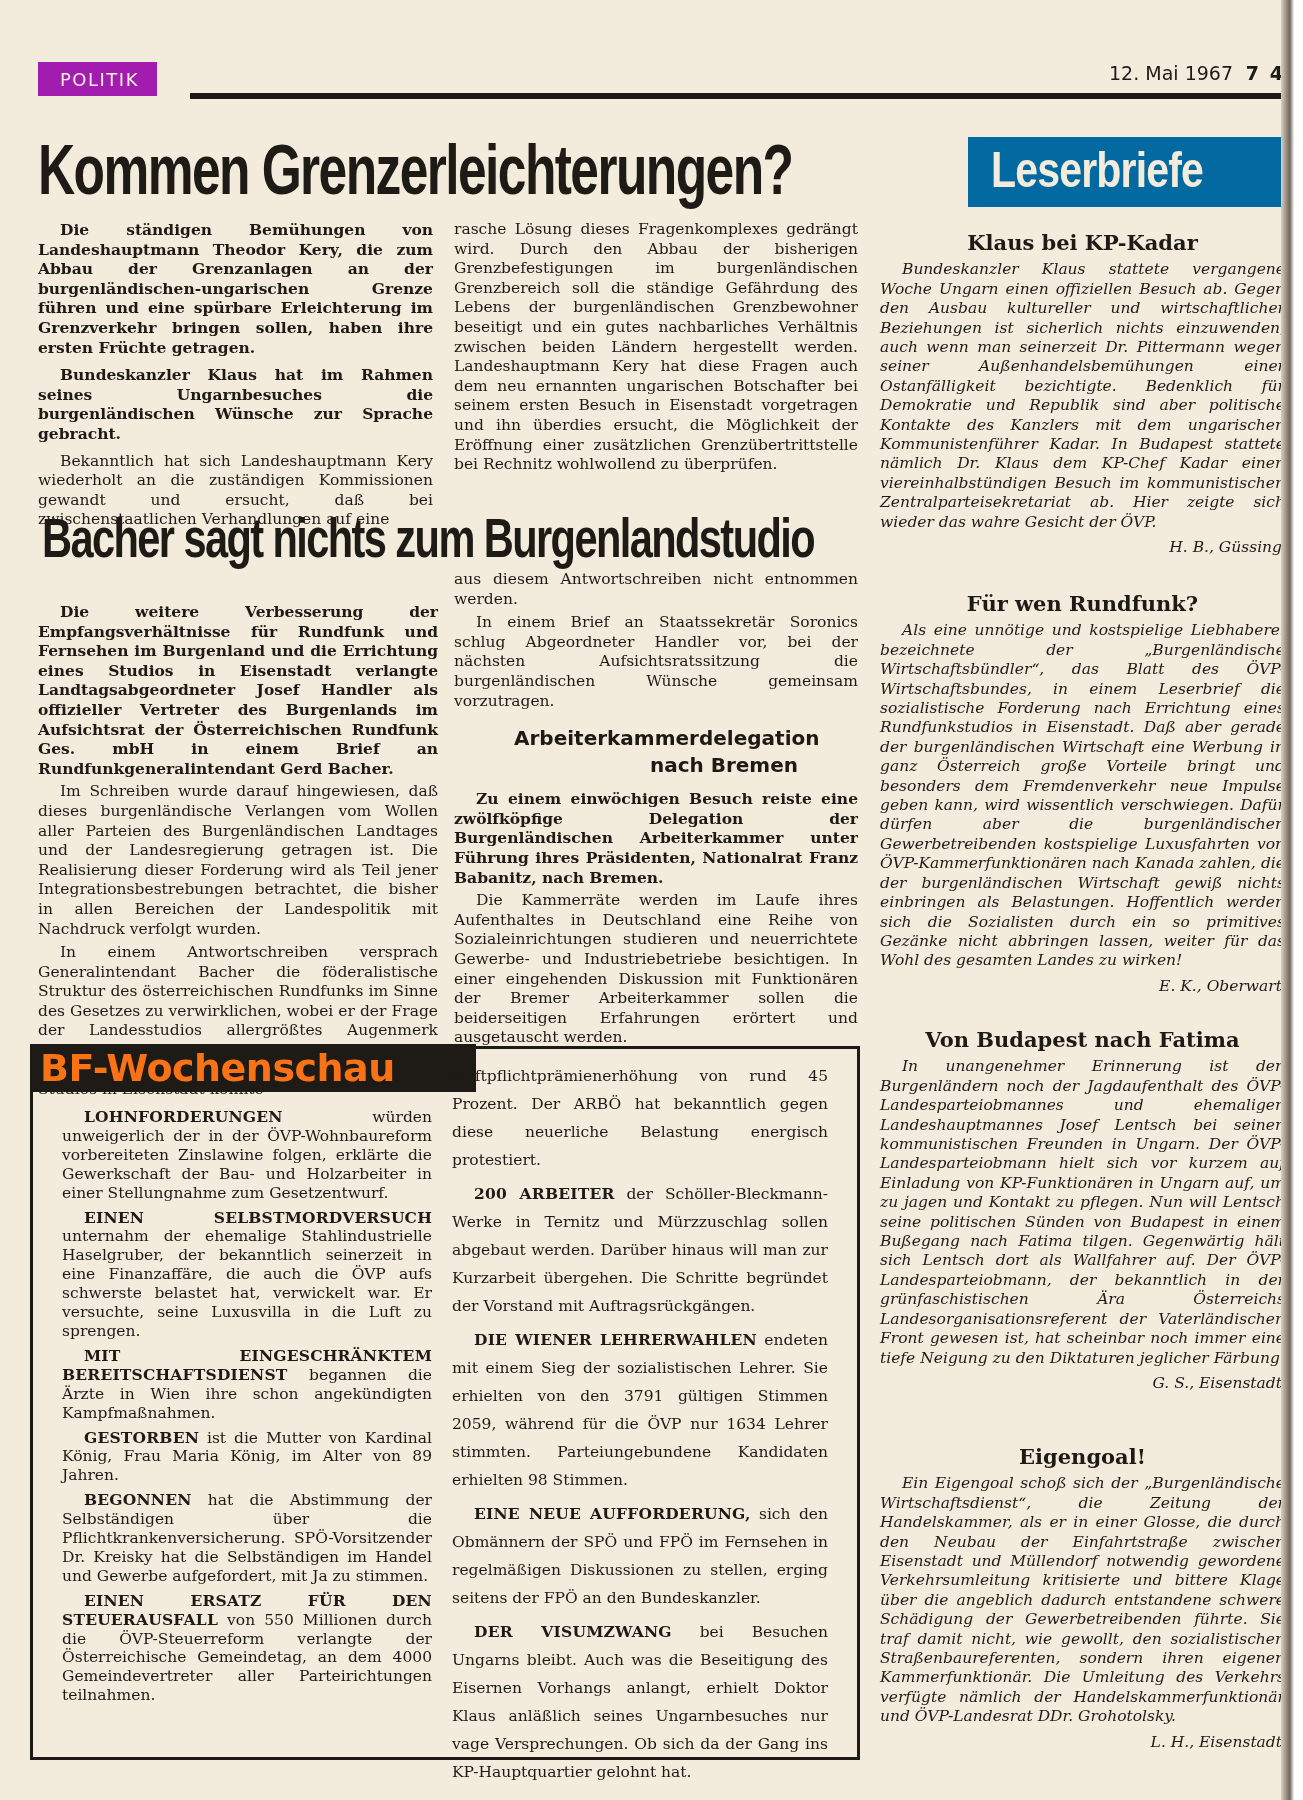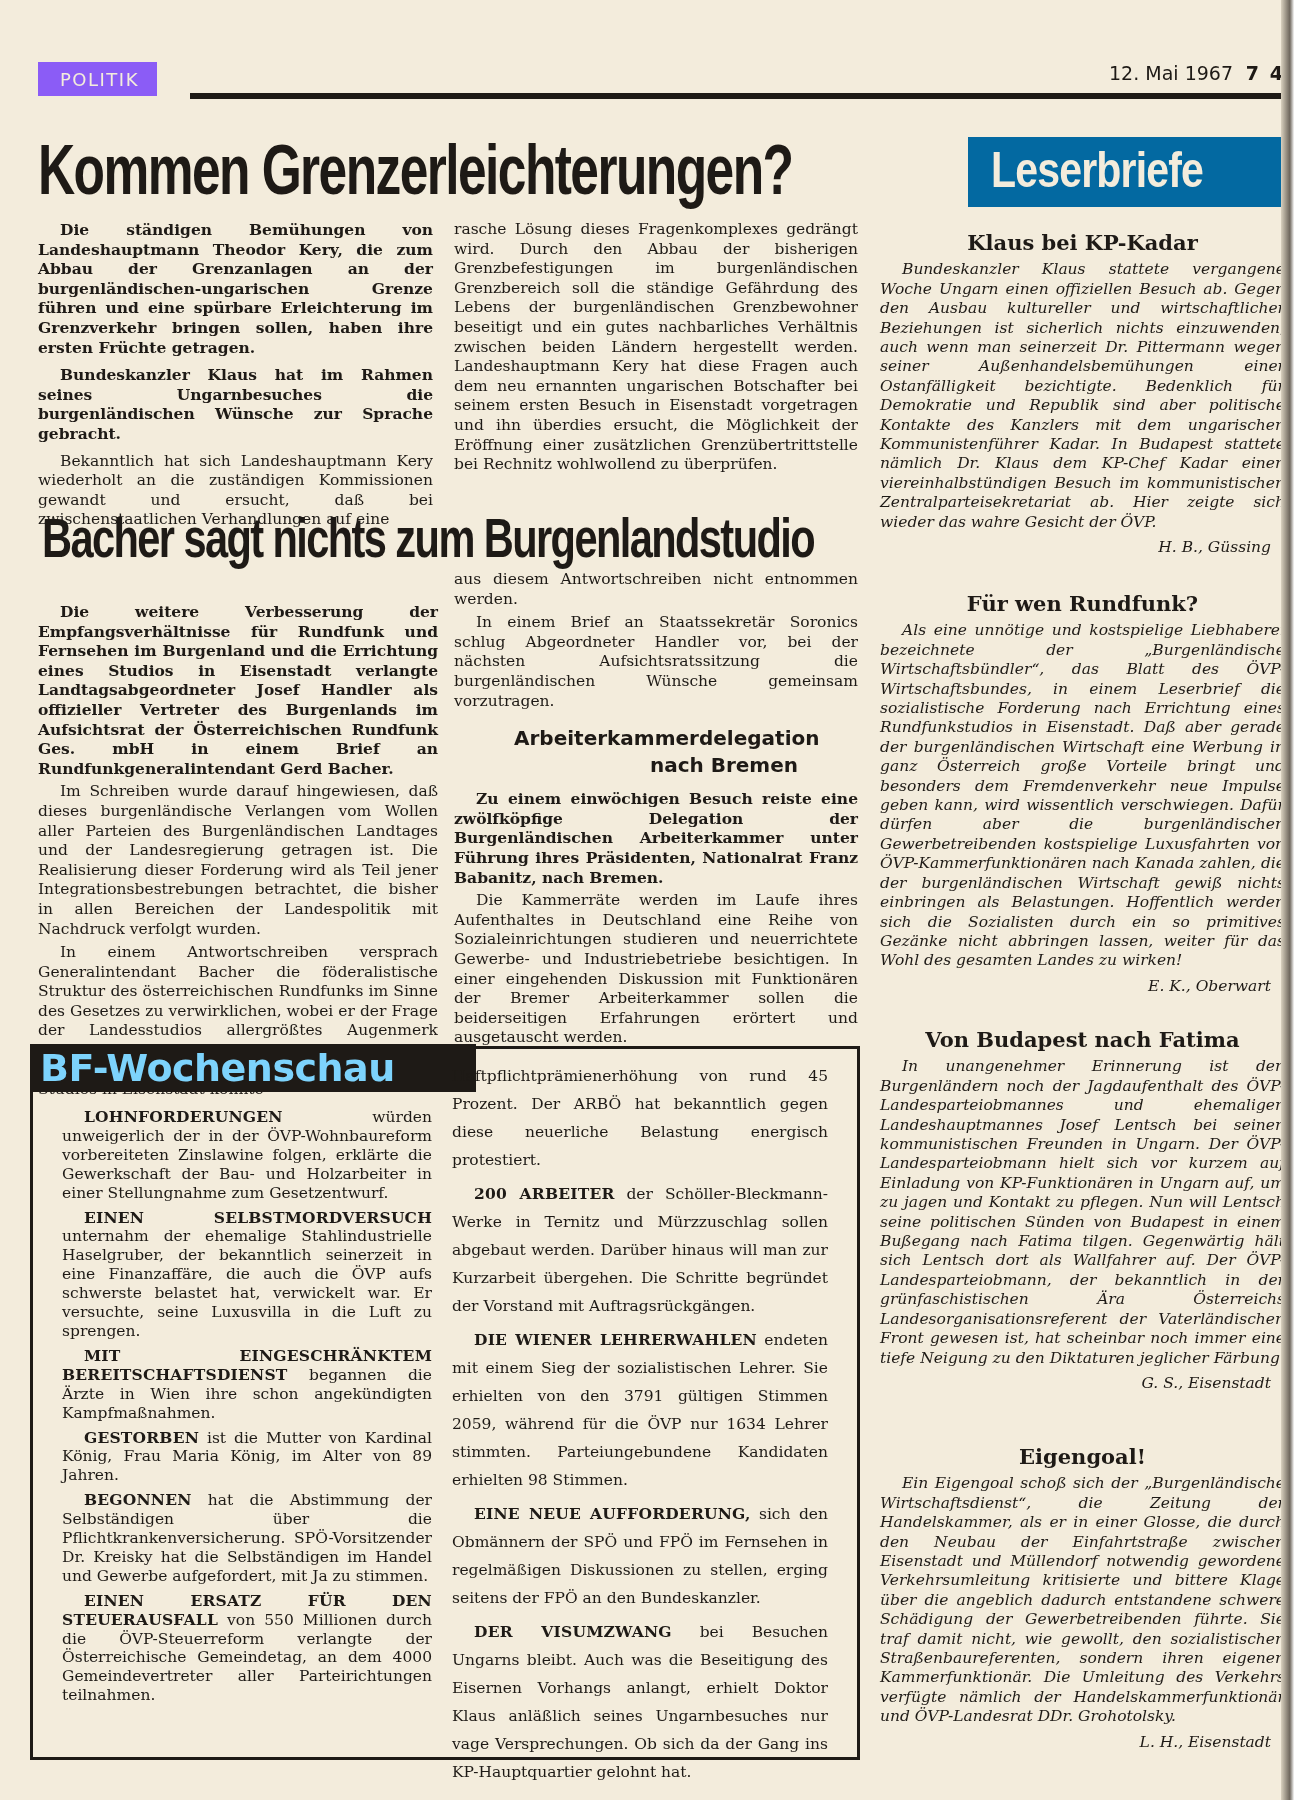--- a/index.html
+++ b/index.html
@@ -8,21 +8,21 @@
     background: #f3ecdc;
     color: #1e1a16;
     font-family: "DejaVu Serif", serif;
     position: relative;
     overflow: hidden;
   }
   .page { position: absolute; left: 0; top: 0; width: 1303px; height: 1800px; }
   .edge { position: absolute; right: 0; top: 0; width: 22px; height: 1800px;
           background: linear-gradient(to right, #d9d1bf, #6d665c 40%, #ffffff 60%, #ffffff); }
   .header { position: absolute; left: 38px; top: 62px; width: 1245px; height: 40px; }
-  .section-label { position: absolute; left: 0; top: 0; background: #8b5cf6; color: #f3ecdc;
+  .section-label { position: absolute; left: 0; top: 0; background: #a21caf; color: #f3ecdc;
     font-family: "DejaVu Sans", sans-serif; font-size: 18px; letter-spacing: 1.5px;
     padding: 5px 18px 4px 22px; height: 34px; line-height: 26px; }
   .rule-top { position: absolute; left: 152px; top: 31px; right: 0; height: 6px; background: #1e1a16; }
   .dateline { position: absolute; right: 28px; top: 0; font-family: "DejaVu Sans", sans-serif;
     font-size: 19px; }
   .pagenum { position: absolute; right: 0; top: 0; font-family: "DejaVu Sans", sans-serif; font-size: 19px; font-weight: bold; }
   .headline-xl { font-family: "Liberation Sans", sans-serif; font-weight: bold;
     letter-spacing: -2px; transform-origin: left top; white-space: nowrap; }
   .hl1 { position: absolute; left: 38px; top: 128px; font-size: 66px; transform: scaleX(0.78) scaleY(1.08); }
   .hl2 { position: absolute; left: 42px; top: 507px; font-size: 52px; transform: scaleX(0.8) scaleY(1.05); }
@@ -38,30 +38,30 @@
   .c2a { left: 454px; top: 220px; width: 404px; }
   .c1b { left: 38px; top: 602px; width: 400px; }
   .c2b { left: 454px; top: 570px; width: 404px; }
   .subhead-sans { font-family: "DejaVu Sans", sans-serif; font-weight: bold; font-size: 20px;
     line-height: 27px; text-align: right; margin: 14px 0 10px 0; text-indent: 0; }
   .rcol { position: absolute; left: 880px; width: 405px; font-style: italic; font-size: 15.5px;
     line-height: 19.4px; text-align: justify; }
   .rcol h3 { font-style: normal; font-weight: bold; font-size: 21px; text-align: center;
     margin-bottom: 8px; font-family: "DejaVu Serif", serif; }
   .rcol p { text-indent: 22px; }
-  .sig { text-align: right; padding-right: 14px; margin-top: 6px; }
+  .sig { text-align: right; padding-right: 3px; margin-top: 6px; }
   .r1 { top: 233px; }
   .r2 { top: 594px; }
   .r3 { top: 1030px; }
   .r4 { top: 1447px; }
   .box { position: absolute; left: 30px; top: 1046px; width: 830px; height: 714px;
     border: 3px solid #1e1a16; border-top: none; }
   .box-top-rule { position: absolute; left: 428px; top: 1046px; width: 432px; height: 3px; background: #1e1a16; }
   .wochen-title { position: absolute; left: 30px; top: 1044px; width: 446px; height: 48px;
-    background: #1e1a16; color: #7dd3fc; }
+    background: #1e1a16; color: #f97316; }
   .wochen-title span { display: block; font-family: "DejaVu Sans", sans-serif; font-weight: bold;
     font-size: 38px; padding: 2px 0 0 10px; letter-spacing: -0.5px; white-space: nowrap; }
   .bc1 { left: 62px; top: 1108px; width: 370px; font-size: 15.5px; line-height: 18.9px; }
   .bc2 { left: 452px; top: 1062px; width: 376px; font-size: 15.5px; line-height: 28px; }
   .bc1 p, .bc2 p { margin-bottom: 6px; }
   .bc2 p.cont { text-indent: 0; }
   .caps { font-weight: bold; letter-spacing: 0.2px; }
 </style>
 </head>
 <body>

